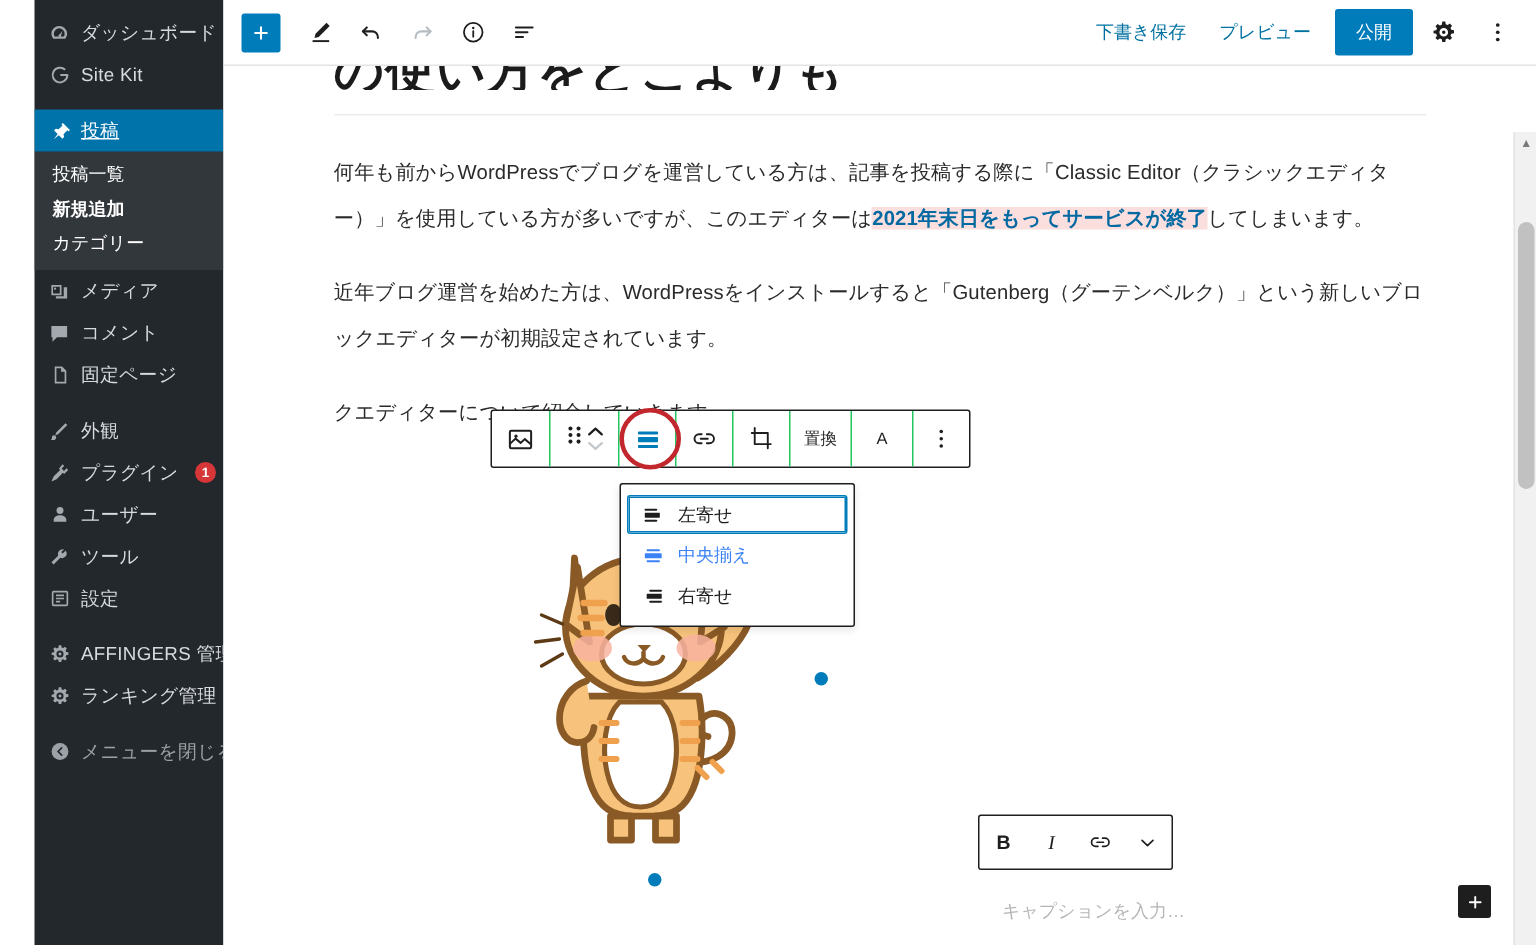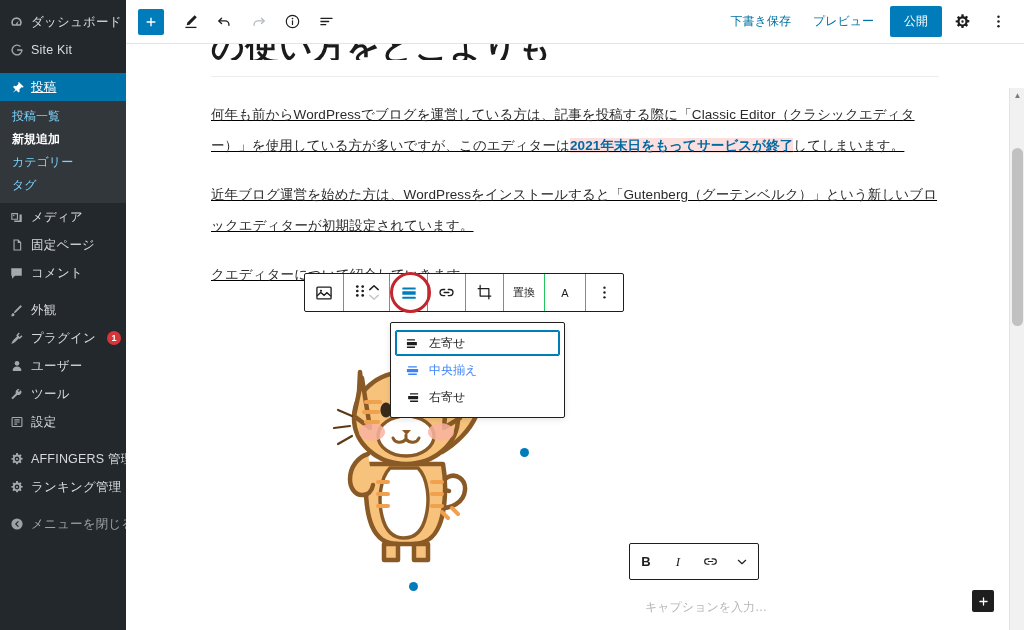--- a/index.html
+++ b/index.html
@@ -24,20 +24,21 @@
   #sidebar {
     width: 126px;
     height: 630px;
     background: #23282d;
     color: #d8dce0;
     flex: 0 0 126px;
     font-size: 12px;
     position: relative;
     overflow: hidden;
     padding-top: 8px;
+    margin-left: 23px;
   }
 
   .nav-item {
     display: flex;
     align-items: center;
     gap: 6px;
     height: 28px;
     padding: 0 6px 0 8px;
     color: #d7dbdf;
     white-space: nowrap;
@@ -73,21 +74,21 @@
   }
 
   .submenu {
     background: #32373c;
     padding: 4px 0 6px 0;
   }
   .sub-item {
     display: block;
     padding: 3px 8px 3px 12px;
     font-size: 12px;
-    color: #7dd3fc;
+    color: #ffffff;
     line-height: 17px;
     white-space: nowrap;
   }
   .sub-item.active { color: #ffffff; font-weight: bold; }
 
   .nav-gap { height: 9px; }
 
   .badge-count {
     display: inline-flex;
     align-items: center;
@@ -172,21 +173,20 @@
     color: #1e1e1e;
     margin-left: 2px;
   }
 
   
   #canvas {
     position: relative;
     height: 586px;
     overflow: hidden;
     background: #fff;
-    text-decoration: underline;
   }
 
   .doc {
     width: 100%;
     padding: 0 0 0 0;
     position: relative;
   }
 
   .content-col {
     width: 760px;
@@ -279,21 +279,21 @@
     border-radius: 50%;
     z-index: 35;
     pointer-events: none;
   }
 
   
   #align-dropdown {
     position: absolute;
     left: 264px;
     top: 278px;
-    width: 175px;
+    width: 157px;
     background: #ffffff;
     border: 1px solid #1e1e1e;
     border-radius: 2px;
     padding: 6px 0;
     z-index: 32;
     box-shadow: 0 2px 6px rgba(0,0,0,.10);
   }
   .dd-item {
     display: flex;
     align-items: center;
@@ -442,49 +442,48 @@
             <path d="M13.2 2.6l-1.3 1.3 1 1-3.4 3.4-2.6-.5-1.5 1.5 3.2 3.2-3.5 4.5 4.5-3.5 3.2 3.2 1.5-1.5-.5-2.6 3.4-3.4 1 1 1.3-1.3-6.3-6.3z"></path>
           </svg>
       </span>
       <span class="nav-label">投稿</span>
     </div>
 
     <div class="submenu">
       <a class="sub-item">投稿一覧</a>
       <a class="sub-item active">新規追加</a>
       <a class="sub-item">カテゴリー</a>
-      <a class="sub-item">タグ</a>
     </div>
 
     <div class="nav-item">
       <span class="nav-ico">
         <svg width="15" height="15" viewBox="0 0 20 20" fill="currentColor">
             <path d="M3 4h9v9H3V4zm1.5 1.5v6h6v-6h-6zM14 6h3v10H7v-2h7V6z"></path>
             <circle cx="6.3" cy="7.3" r="1"></circle>
           </svg>
       </span>
       <span class="nav-label">メディア</span>
     </div>
 
     <div class="nav-item">
       <span class="nav-ico">
+        <svg width="15" height="15" viewBox="0 0 20 20" fill="currentColor">
+            <path d="M3 3h14v10H8l-4 4v-4H3V3z"></path>
+          </svg>
+      </span>
+      <span class="nav-label">コメント</span>
+    </div>
+
+    <div class="nav-item">
+      <span class="nav-ico">
         <svg width="14" height="14" viewBox="0 0 20 20" fill="currentColor">
             <path d="M5 2h7l4 4v12H5V2zm1.6 1.6v12.8h7.8V7h-3.4V3.6H6.6z"></path>
           </svg>
       </span>
       <span class="nav-label">固定ページ</span>
-    </div>
-
-    <div class="nav-item">
-      <span class="nav-ico">
-        <svg width="15" height="15" viewBox="0 0 20 20" fill="currentColor">
-            <path d="M3 3h14v10H8l-4 4v-4H3V3z"></path>
-          </svg>
-      </span>
-      <span class="nav-label">コメント</span>
     </div>
 
     <div class="nav-gap"></div>
 
     <div class="nav-item">
       <span class="nav-ico">
         <svg width="15" height="15" viewBox="0 0 20 20" fill="currentColor">
             <path d="M15.5 2.8l1.7 1.7-8.2 8.2-2.6.9.9-2.6 8.2-8.2zM5.4 13.6c1 0 1.9.8 1.9 1.9 0 1.4-1.2 2.3-3 2.3-.7 0-1.3-.1-1.8-.3.8-.4 1-1 1-2 0-1.1.8-1.9 1.9-1.9z"></path>
           </svg>
       </span>

